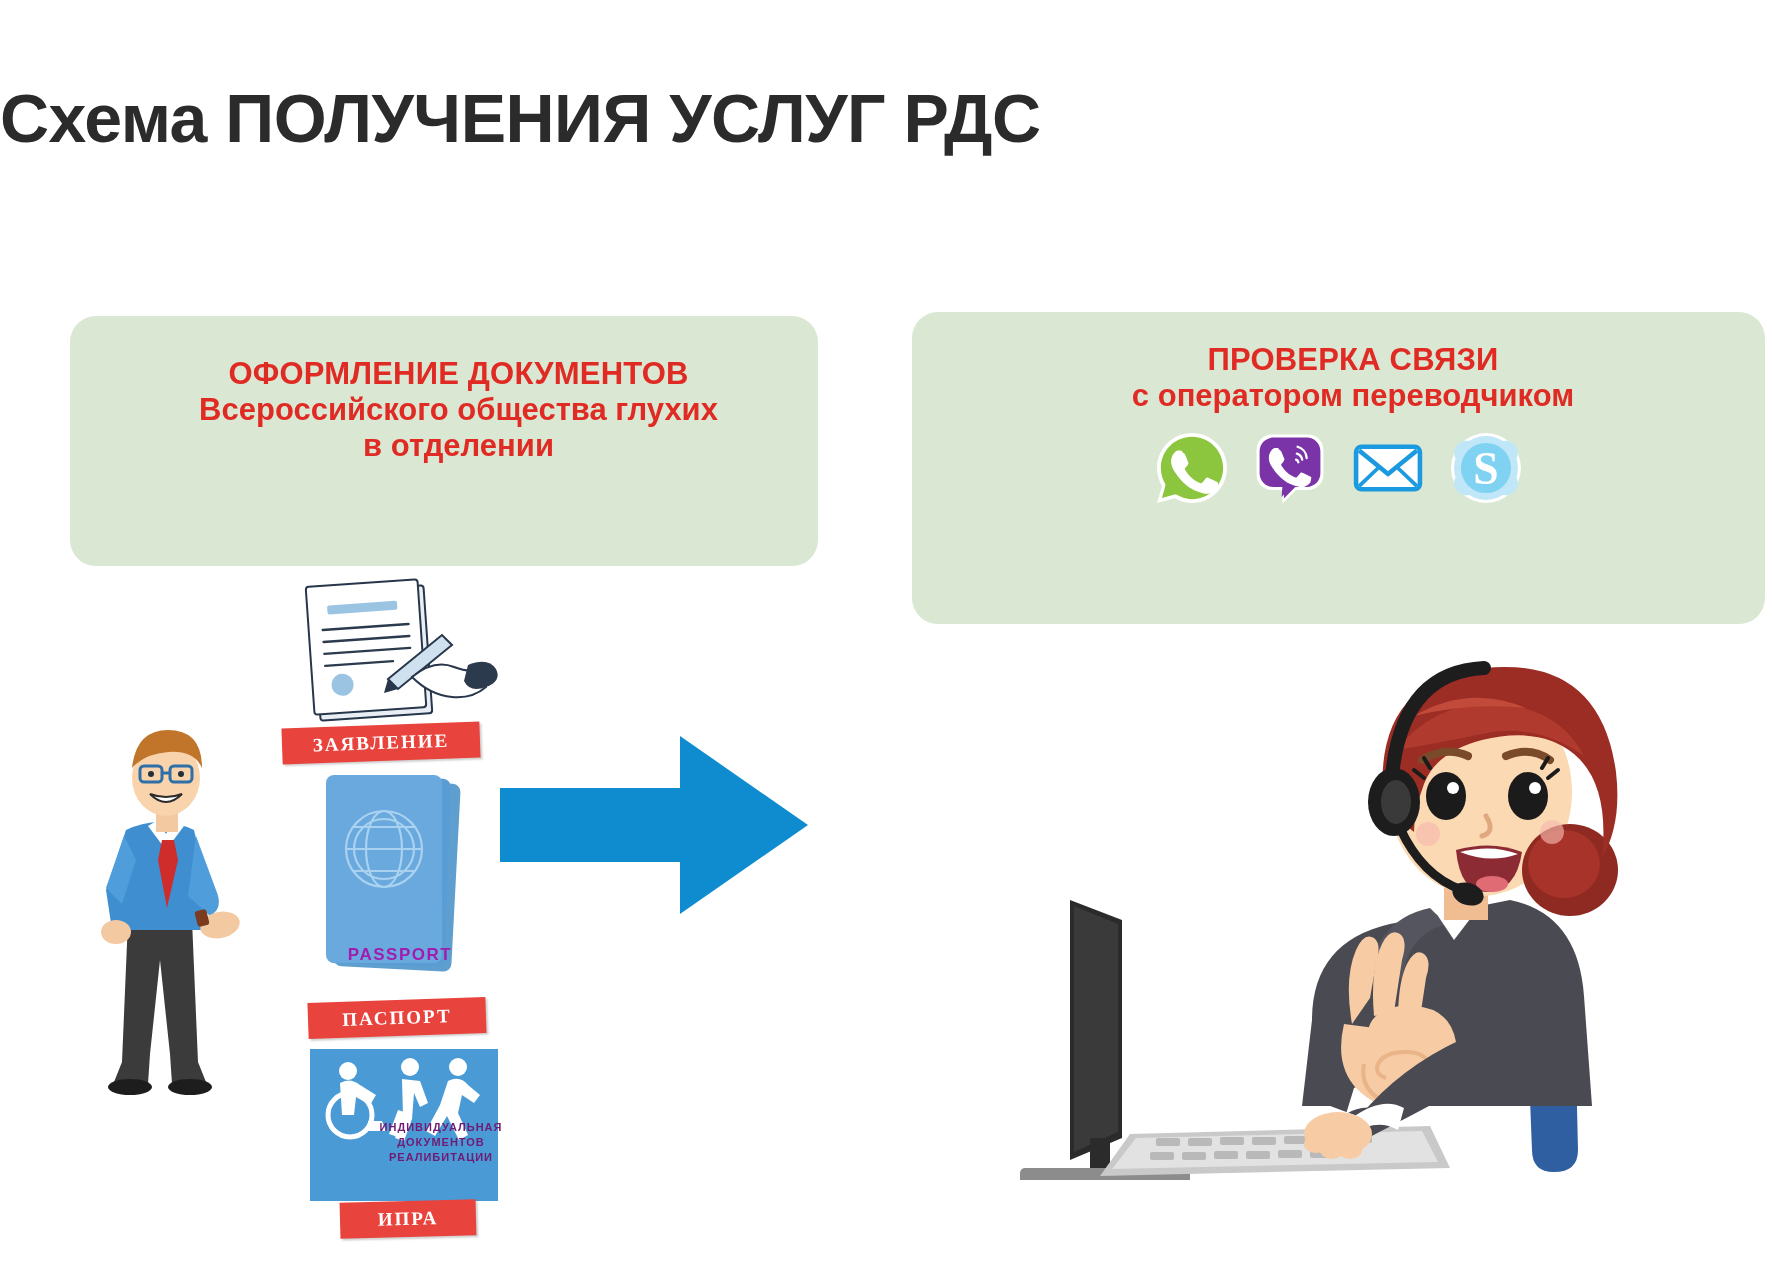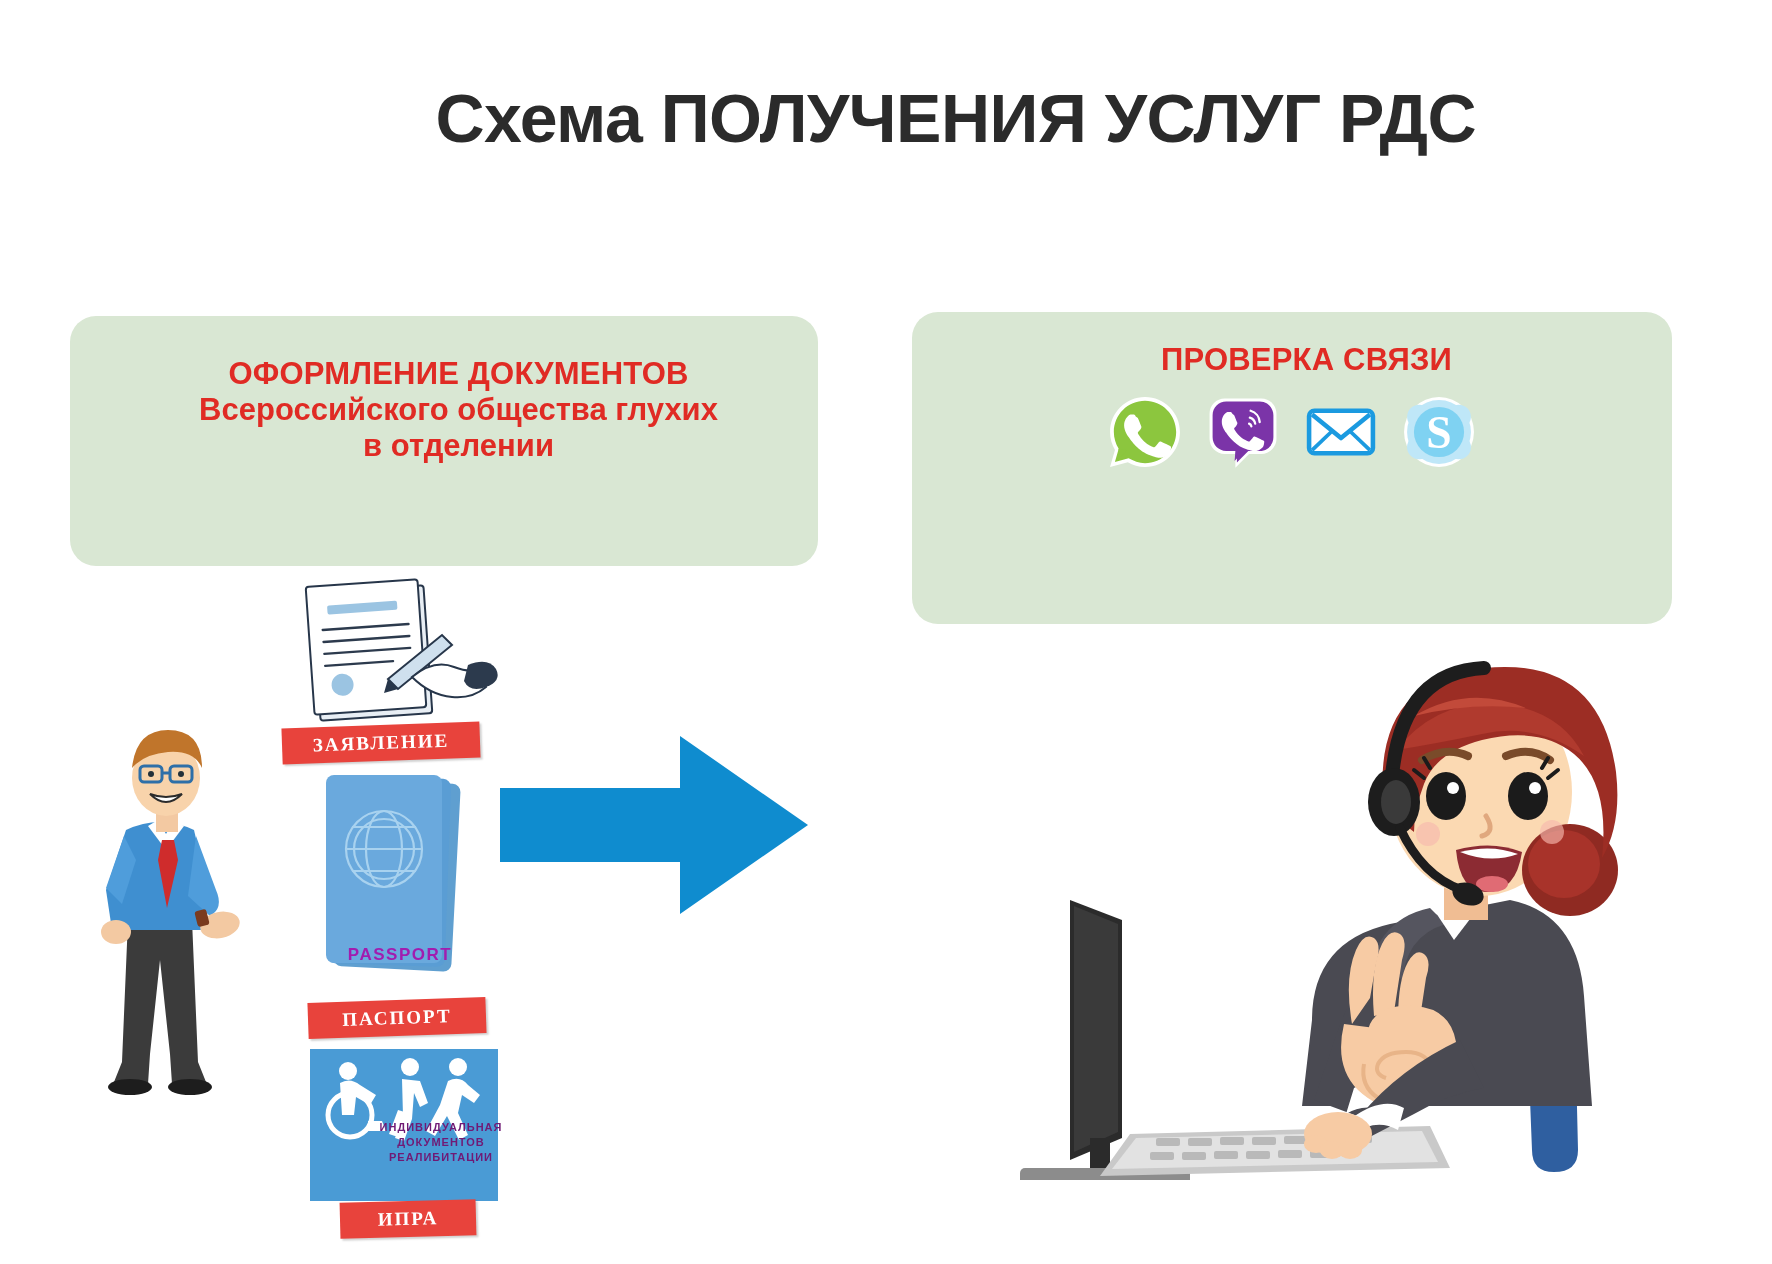--- a/index.html
+++ b/index.html
@@ -16,21 +16,21 @@
     font-family: "Liberation Sans", "DejaVu Sans", sans-serif;
     -webkit-font-smoothing: antialiased;
   }
 
   
   .title-block {
     position: absolute;
     top: 84px;
     left: 0;
     width: 1476px;
-    text-align: right;
+    text-align: left;
     color: #2b2b2b;
   }
   .title-line1 {
     font-size: 68px;
     font-weight: 700;
     line-height: 1.0;
     letter-spacing: -0.5px;
     white-space: nowrap;
   }
   .title-line1 .soft {
@@ -55,21 +55,21 @@
   #panel-left {
     left: 70px;
     top: 316px;
     width: 748px;
     height: 250px;
     padding-top: 40px;
   }
   #panel-right {
     left: 912px;
     top: 312px;
-    width: 760px;
+    width: 853px;
     height: 312px;
     padding-top: 30px;
   }
   .panel-text {
     text-align: center;
     color: #e02b24;
     font-weight: 700;
     line-height: 1.16;
     margin-left: 29px;
   }
@@ -204,20 +204,21 @@
   <div class="panel-text">
     <div class="panel-head">ОФОРМЛЕНИЕ ДОКУМЕНТОВ</div>
     <div class="panel-sub">Всероссийского общества глухих</div>
     <div class="panel-sub">в отделении</div>
   </div>
 </div>
 
 <div class="panel" id="panel-right">
   <div class="panel-text">
     <div class="panel-head">ПРОВЕРКА СВЯЗИ</div>
+    <div class="panel-sub">с оператором переводчиком</div>
   </div>
 
   <div class="icon-row">
 
     <svg class="msg-icon" viewBox="0 0 100 100">
       <path d="M50 4 C24.6 4 4 24.6 4 50 c0 8.6 2.4 16.7 6.5 23.6 L4 96 l23.4 -6.2 C34 93.6 41.8 96 50 96 c25.4 0 46 -20.6 46 -46 S75.4 4 50 4 Z" fill="#ffffff"></path>
       <path d="M50 9 C27.4 9 9 27.4 9 50 c0 8.1 2.4 15.7 6.4 22 l-5 17.4 18 -4.8 C34.7 88 42.1 91 50 91 c22.6 0 41 -18.4 41 -41 S72.6 9 50 9 Z" fill="#8cc63e"></path>
       <path d="M37.8 29.5 c-1.1 -2.4 -2.2 -2.5 -3.2 -2.5 -0.9 0 -1.8 -0.1 -2.8 -0.1 -1 0 -2.6 0.4 -4 1.9 -1.4 1.5 -5.3 5.2 -5.3 12.6 0 7.4 5.4 14.6 6.2 15.6 0.8 1 10.5 16.8 25.9 22.9 12.8 5 15.4 4 18.2 3.7 2.8 -0.3 9 -3.7 10.3 -7.2 1.3 -3.6 1.3 -6.6 0.9 -7.2 -0.4 -0.6 -1.4 -1 -2.8 -1.7 -1.4 -0.7 -8.5 -4.2 -9.8 -4.7 -1.3 -0.5 -2.3 -0.7 -3.2 0.7 -0.9 1.4 -3.7 4.7 -4.6 5.7 -0.8 1 -1.7 1.1 -3.1 0.4 -1.4 -0.7 -6.1 -2.2 -11.6 -7.2 -4.3 -3.8 -7.2 -8.6 -8 -10 -0.8 -1.4 -0.1 -2.2 0.6 -2.9 0.6 -0.6 1.4 -1.7 2.1 -2.5 0.7 -0.8 0.9 -1.4 1.4 -2.4 0.5 -1 0.2 -1.8 -0.1 -2.5 -0.3 -0.7 -3.1 -7.6 -4.3 -10.4 Z" fill="#ffffff"></path>
       <path d="M26 74 l-9 10 -2 -12 z" fill="#8cc63e"></path>
     </svg>

